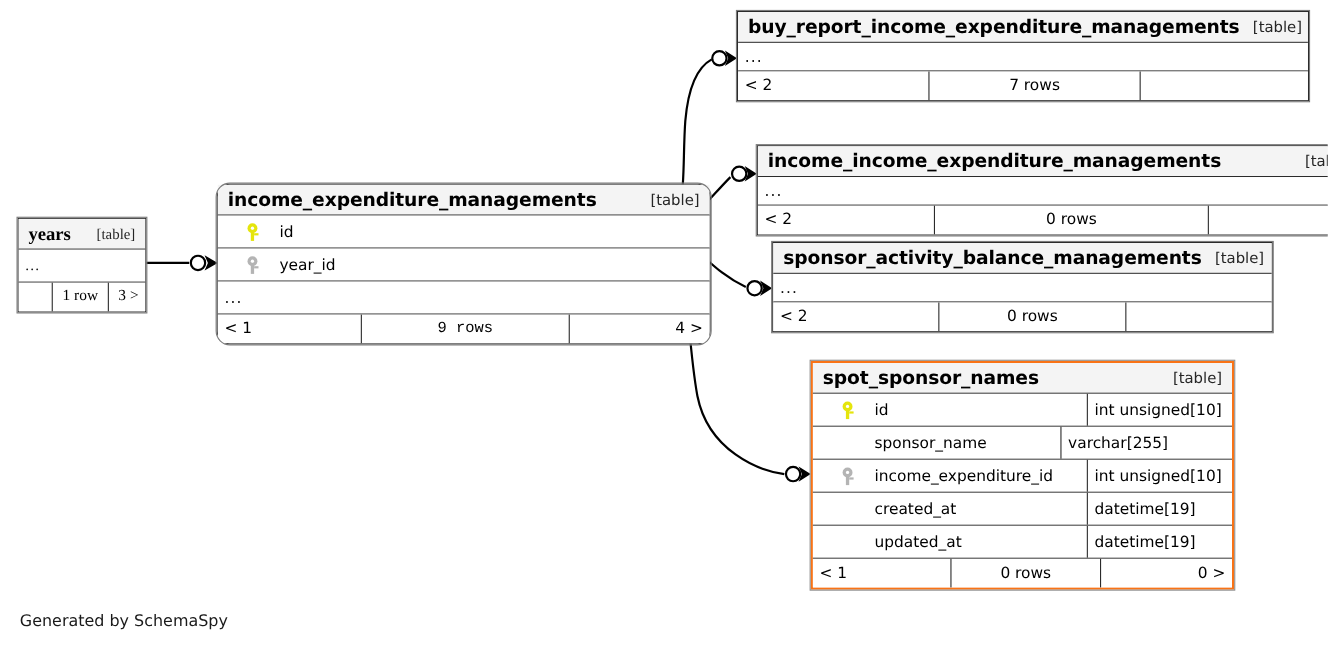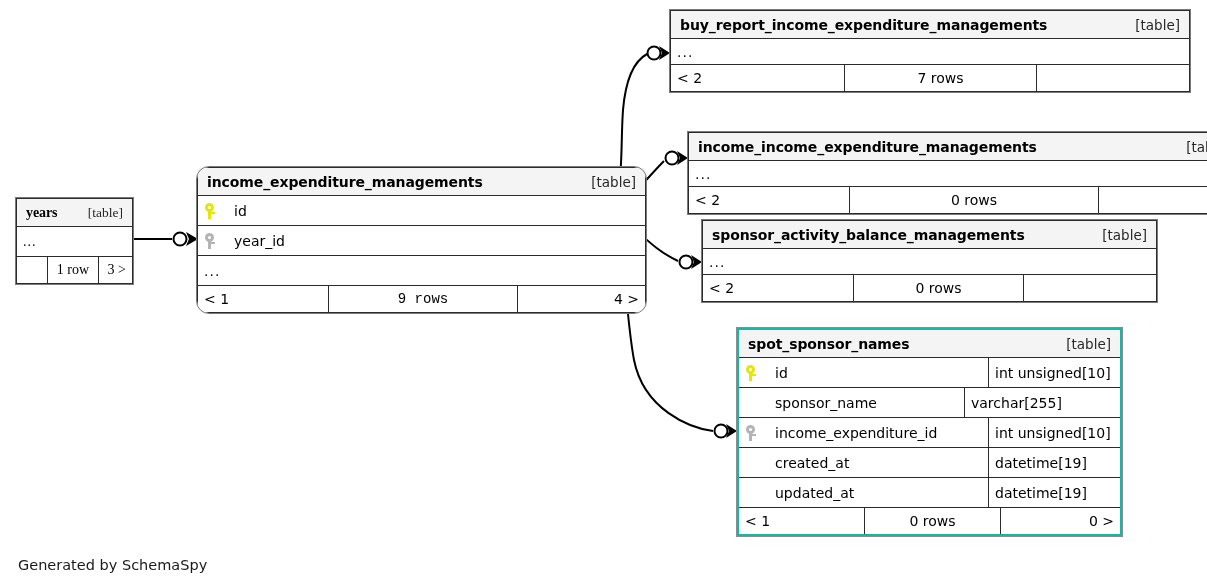--- a/index.html
+++ b/index.html
@@ -35,57 +35,58 @@
   
   .tbl {
     position: absolute;
     box-sizing: border-box;
     background: #ffffff;
     border: 1px solid #2b2b2b;
     outline: 1px solid #7a7a7a;
     outline-offset: 0px;
   }
   .tbl.focus {
-    border: 2px solid #14b8a6;
+    border: 2px solid #f97316;
     outline: 1px solid #8d8d8d;
   }
 
   .tbl-header {
     box-sizing: border-box;
     background: #f4f4f4;
     border-bottom: 1px solid #2b2b2b;
     height: 28px;
     display: flex;
     align-items: center;
     justify-content: space-between;
     padding: 0 9px 0 9px;
     white-space: nowrap;
   }
   .tbl-name {
     font-weight: bold;
-    font-size: 14px;
+    font-size: 17px;
     letter-spacing: -0.1px;
   }
   .tbl-tag {
     font-size: 13.5px;
     color: #262626;
     padding-left: 12px;
     text-align: center;
   }
 
   .tbl-rows { }
 
   .row {
     box-sizing: border-box;
     height: 30px;
     display: flex;
     align-items: center;
     border-bottom: 1px solid #2b2b2b;
     background: #ffffff;
     white-space: nowrap;
+    padding-left: 20px;
   }
   .row:last-child { }
 
   .row .keycell {
     width: 26px;
     min-width: 26px;
     display: flex;
     align-items: center;
     justify-content: center;
   }

